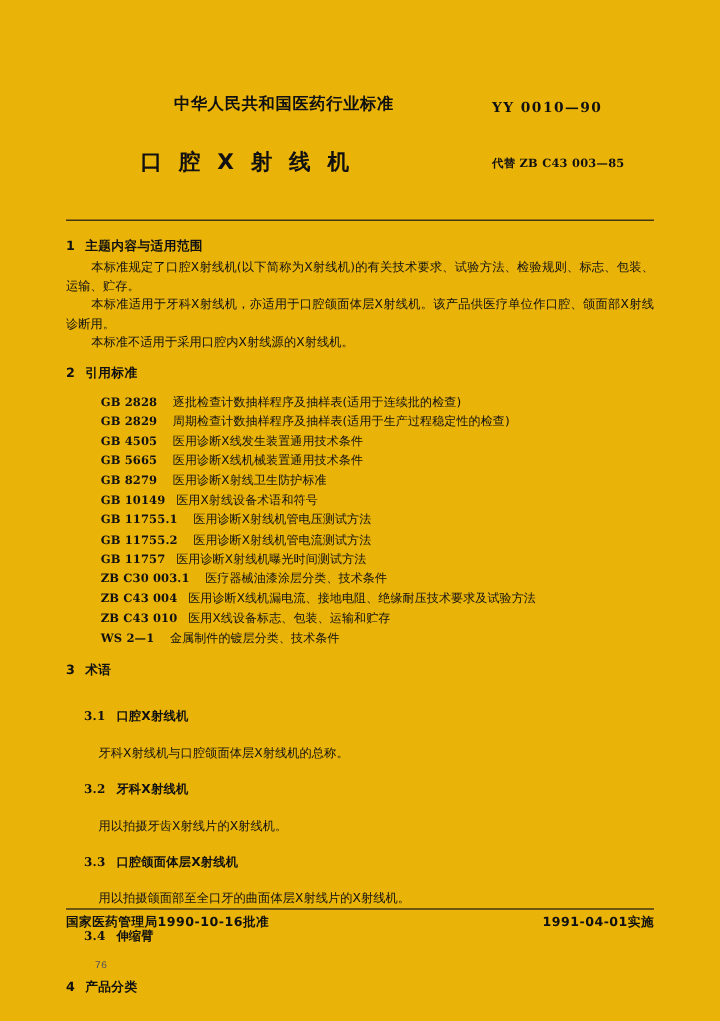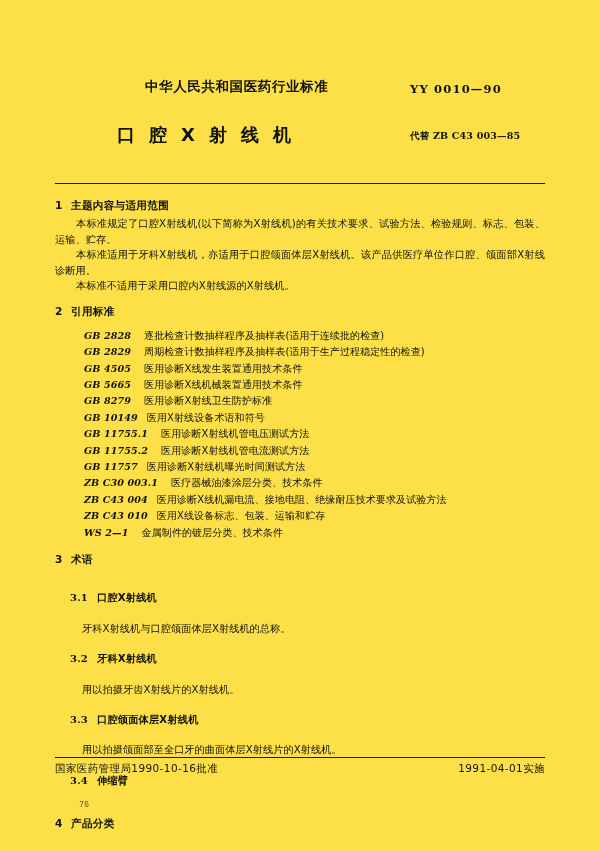--- a/index.html
+++ b/index.html
@@ -9,21 +9,21 @@
     background: #ffffff;
   }
   body {
     font-family: "DejaVu Sans", "Liberation Sans", sans-serif;
     color: #111111;
   }
   .page {
     position: relative;
     width: 600px;
     height: 851px;
-    background: #fde047;
+    background: #eab308;
     overflow: hidden;
     box-sizing: border-box;
   }
   .content {
     position: absolute;
     left: 55px;
     top: 0;
     width: 490px;
   }
 
@@ -118,21 +118,20 @@
     margin: 0 0 1.2px 0;
     padding-left: 29px;
     white-space: nowrap;
     line-height: 15.2px;
   }
   .ref-code {
     font-family: "DejaVu Serif", "Liberation Serif", serif;
     font-weight: bold;
     font-size: 9.6px;
     letter-spacing: 0.1px;
-    font-style: italic;
   }
   .ref-text {
     font-size: 10px;
     font-weight: normal;
     letter-spacing: 0.1px;
   }
   .sp-a { display: inline-block; width: 9px; }
   .sp-b { display: inline-block; width: 13px; }
 
   
@@ -171,21 +170,21 @@
   }
   .footer {
     position: absolute;
     left: 0px;
     top: 762px;
     width: 490px;
     display: flex;
     justify-content: space-between;
     align-items: baseline;
     font-size: 10.5px;
-    font-weight: normal;
+    font-weight: bold;
     letter-spacing: 0.4px;
   }
   .page-num {
     position: absolute;
     left: 24px;
     top: 800px;
     font-family: Liberation Mono, monospace;
     font-size: 8.5px;
     color: #555;
   }

